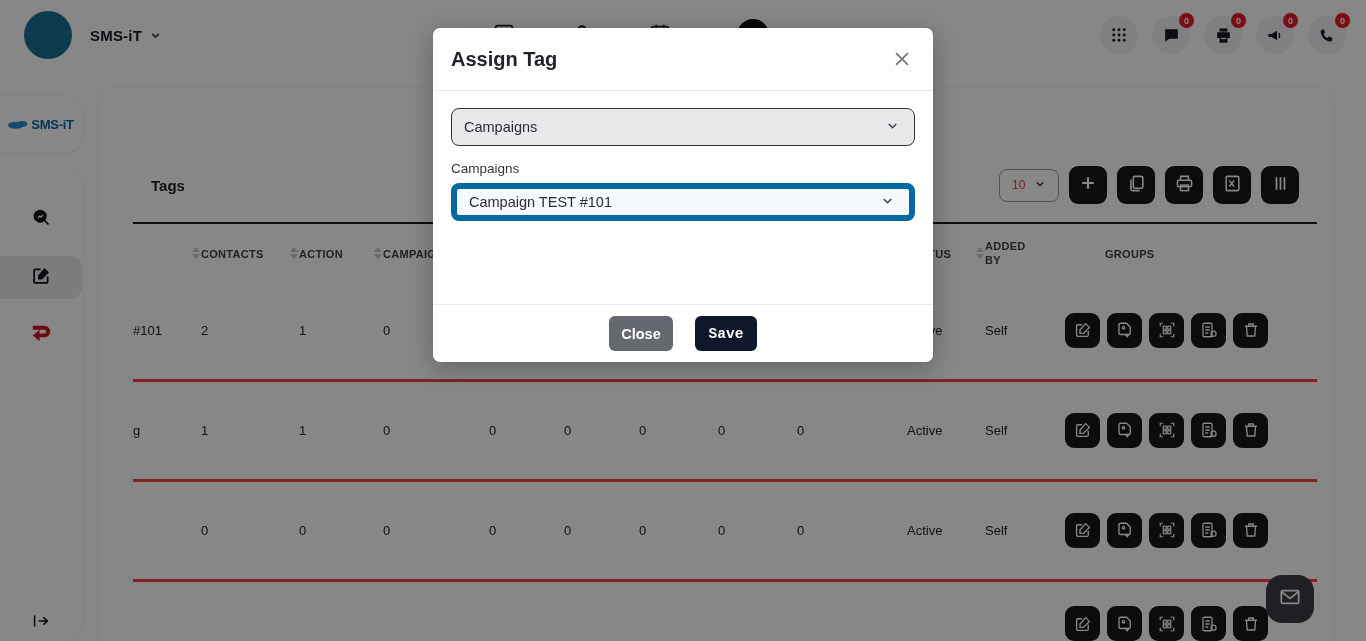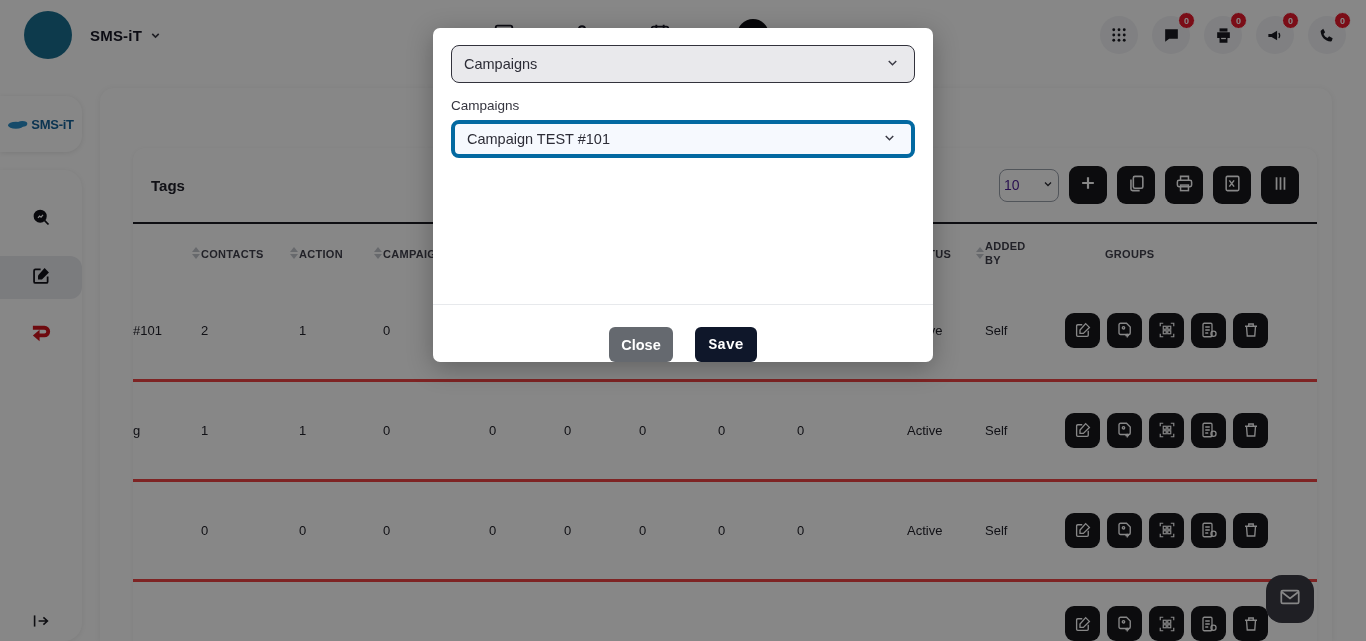--- a/index.html
+++ b/index.html
@@ -94,21 +94,21 @@
   }
   .panel-head {
     height: 76px; display: flex; align-items: center; justify-content: space-between;
     padding: 0 18px 0 18px; border-bottom: 2px solid #1b1b22;
   }
   .panel-title { font-size: 15px; font-weight: 700; color: #21212b; }
   .tools { display: flex; align-items: center; gap: 10px; }
   .len-select {
     width: 60px; height: 33px; border: 1px solid #9aa0ab; border-radius: 8px;
     display: flex; align-items: center; justify-content: space-between;
-    padding: 0 4px; font-size: 14px; color: #4c1d95; background: #fff;
+    padding: 0 12px; font-size: 12px; color: #ef4444; background: #fff;
   }
   .tool-btn {
     width: 38px; height: 38px; border-radius: 9px; background: #17171c;
     display: flex; align-items: center; justify-content: center; color: #fff;
   }
   .tool-btn.sm svg { width: 19px; height: 19px; }
 
   
   table { width: 100%; border-collapse: collapse; table-layout: fixed; }
   th {
@@ -158,24 +158,24 @@
   .modal-title { font-size: 20px; font-weight: 700; color: #22222c; }
   .close-x { color: #70747c; display: flex; cursor: pointer; }
   .modal-body { padding: 17px 18px 0 18px; flex: 1; }
   .field-label { font-size: 13.5px; color: #35353f; margin-bottom: 7px; }
   .sel {
     width: 464px; height: 38px; border-radius: 8px;
     display: flex; align-items: center; justify-content: space-between;
     padding: 0 14px 0 12px; font-size: 14.5px; color: #2d2d37; margin-bottom: 15px;
   }
   .sel-a { background: #e9e9ec; border: 1px solid #32323c; }
-  .sel-b { background: #f6f9fe; border: 4px solid #0369a1; }
+  .sel-b { background: #f6f9fe; border: 6px solid #0369a1; }
   .modal-foot {
     height: 58px; border-top: 1px solid #e7e9ec;
-    display: flex; align-items: flex-end; justify-content: center; gap: 22px;
+    display: flex; align-items: center; justify-content: center; gap: 22px;
   }
   .btn { border: none; border-radius: 6px; font-size: 14.5px; font-weight: 600;
          color: #fff; cursor: pointer; font-family: "Liberation Sans", sans-serif; }
   .btn-close { width: 64px; height: 35px; background: #65696f; }
   .btn-save { width: 62px; height: 35px; background: #0f172a; font-family: Liberation Mono, monospace; }
 </style>
 </head>
 <body>
 
 <div id="root">
@@ -634,20 +634,28 @@
               <path d="M3 6.5l9 7 9-7"></path>
             </svg>
         </span>
       </div>
     </div>
   </div>
 
   <div class="dim"></div>
 
   <div class="modal">
+    <div class="modal-head">
+      <div class="modal-title">Assign Tag</div>
+      <span class="close-x">
+        <svg width="22" height="22" viewBox="0 0 24 24" fill="none" stroke="currentColor" stroke-width="1.9">
+          <path d="M5.5 5.5 18.5 18.5M18.5 5.5 5.5 18.5"></path>
+          </svg>
+      </span>
+    </div>
 
     <div class="modal-body">
       <div class="sel sel-a">
         <span>Campaigns</span>
         <span>
           <svg width="15" height="15" viewBox="0 0 24 24" fill="none" stroke="#3a3a45" stroke-width="2.3">
               <path d="M6 9.5l6 6 6-6"></path>
             </svg>
         </span>
       </div>

